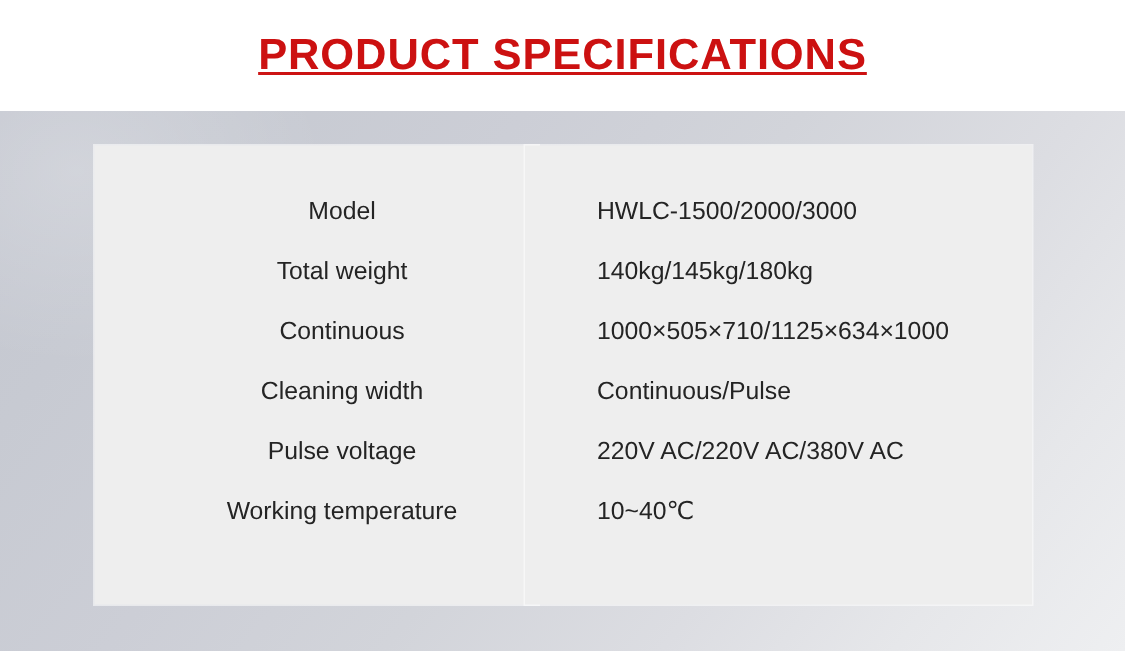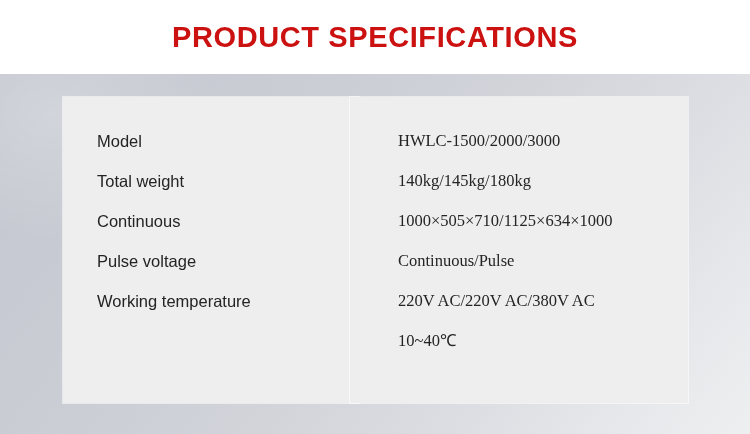--- a/index.html
+++ b/index.html
@@ -37,20 +37,21 @@
 
   .page-title {
     font-size: 29px;
     font-weight: bold;
     letter-spacing: 0.6px;
     color: #cc1111;
     line-height: 1;
     margin: 0;
     text-align: center;
     white-space: nowrap;
+    text-decoration: underline;
     -webkit-font-smoothing: antialiased;
   }
 
   
   .body-area {
     position: absolute;
     left: 0;
     top: 74px;
     width: 750px;
     height: 360px;
@@ -90,20 +91,21 @@
     position: absolute;
     background: #eeeeee;
     box-shadow: 0 0 0 1px rgba(255,255,255,0.55);
   }
 
   .panel-labels {
     left: 63px;
     top: 97px;
     width: 296px;
     height: 306px;
+    text-align: center;
   }
 
   .panel-values {
     left: 350px;
     top: 97px;
     width: 338px;
     height: 306px;
   }
 
   .spec-list {
@@ -115,21 +117,21 @@
   .spec-row {
     height: 40px;
     line-height: 40px;
     font-size: 16.5px;
     color: #242424;
     white-space: nowrap;
     overflow: hidden;
   }
 
   .panel-labels .spec-row { padding-left: 34px; }
-  .panel-values .spec-row { padding-left: 48px; font-family: Liberation Serif, serif; }
+  .panel-values .spec-row { padding-left: 48px; }
 
   .spec-row-text {
     display: inline-block;
   }
 </style>
 </head>
 <body>
 
 <div id="page">
 
@@ -139,20 +141,21 @@
 
   <div class="body-area"></div>
 
   <div class="panels">
 
     <div class="spec-panel panel-labels">
       <ul class="spec-list" id="label-list">
           <li class="spec-row"><span class="spec-row-text">Model</span></li>
           <li class="spec-row"><span class="spec-row-text">Total weight</span></li>
           <li class="spec-row"><span class="spec-row-text">Continuous</span></li>
+          <li class="spec-row"><span class="spec-row-text">Cleaning width</span></li>
           <li class="spec-row"><span class="spec-row-text">Pulse voltage</span></li>
           <li class="spec-row"><span class="spec-row-text">Working temperature</span></li>
         </ul>
     </div>
 
     <div class="spec-panel panel-values">
       <ul class="spec-list" id="value-list">
           <li class="spec-row"><span class="spec-row-text">HWLC-1500/2000/3000</span></li>
           <li class="spec-row"><span class="spec-row-text">140kg/145kg/180kg</span></li>
           <li class="spec-row"><span class="spec-row-text">1000×505×710/1125×634×1000</span></li>

